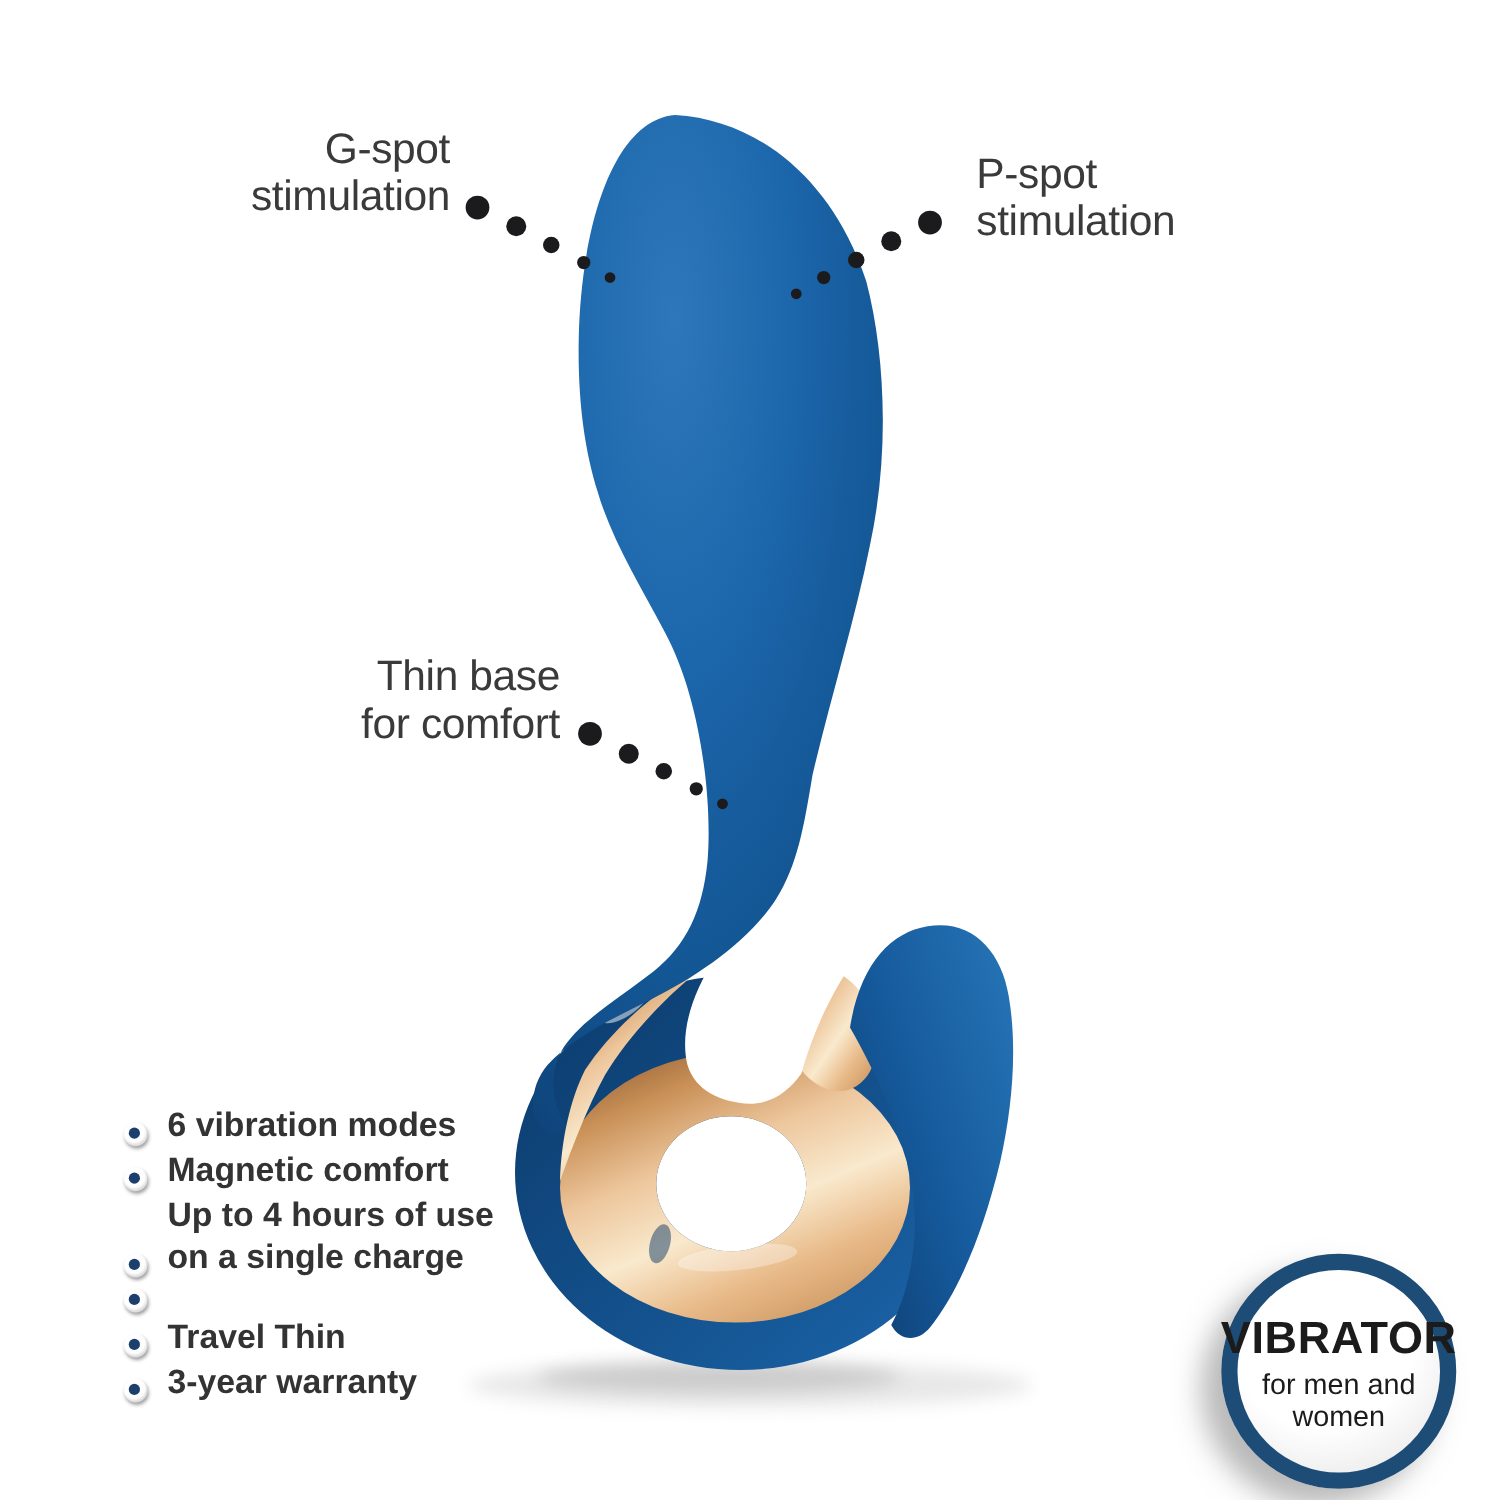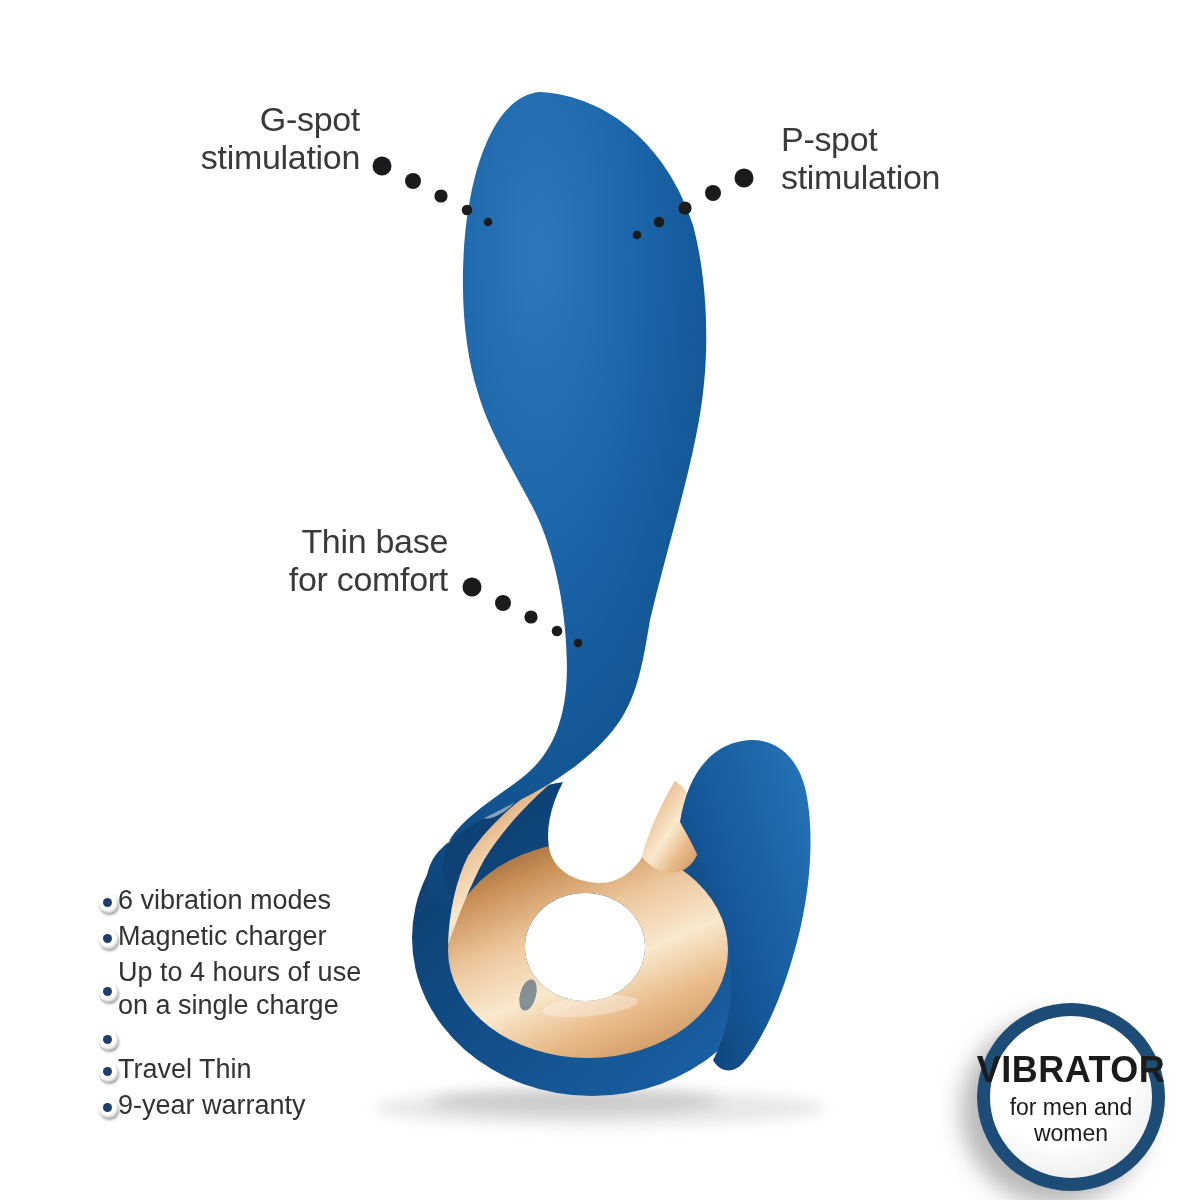--- a/index.html
+++ b/index.html
@@ -12,22 +12,22 @@
     position:absolute;white-space:pre-line;color:#3a3a3a;
     font-size:34px;line-height:38px;font-weight:400;letter-spacing:-0.3px;
   }
   .callout.g{right:840px;top:100px;text-align:right;}
   .callout.p{left:781px;top:120px;text-align:left;}
   .callout.t{right:752px;top:522px;text-align:right;}
   .features{
     position:absolute;left:99px;top:884px;margin:0;padding:0;list-style:none;
   }
   .feature-item{
-    display:flex;align-items:center;margin:0 0 3px 0;
-    font-size:27px;line-height:33px;color:#333333;white-space:pre-line;
+    display:flex;align-items:flex-end;gap:16px;margin:0 0 3px 0;
+    font-size:27px;line-height:33px;color:#333333;white-space:pre-line;font-weight:bold;
   }
   .bullet{
     flex:0 0 auto;width:19px;height:19px;margin-top:6px;border-radius:50%;
     background:#ffffff;position:relative;
     box-shadow:1px 2px 3px rgba(0,0,0,.38), inset -1px -2px 2px rgba(0,0,0,.14);
   }
   .bullet::after{
     content:"";position:absolute;left:4px;top:4px;width:9px;height:9px;
     border-radius:50%;background:#1d3f6e;
   }
@@ -144,37 +144,37 @@
   <div class="callout t">Thin base
 for comfort</div>
 
   <ul class="features">
     <li class="feature-item">
       <span class="bullet"></span>
       <span>6 vibration modes</span>
     </li>
     <li class="feature-item">
       <span class="bullet"></span>
-      <span>Magnetic charger</span>
+      <span>Magnetic comfort</span>
     </li>
     <li class="feature-item">
       <span class="bullet"></span>
       <span>Up to 4 hours of use
 on a single charge</span>
     </li>
     <li class="feature-item">
       <span class="bullet"></span>
     </li>
     <li class="feature-item">
       <span class="bullet"></span>
       <span>Travel Thin</span>
     </li>
     <li class="feature-item">
       <span class="bullet"></span>
-      <span>9-year warranty</span>
+      <span>3-year warranty</span>
     </li>
   </ul>
 
   <div class="badge">
     <div class="badge-title">VIBRATOR</div>
     <div class="badge-sub">for men and
 women</div>
   </div>
 
 </div>

